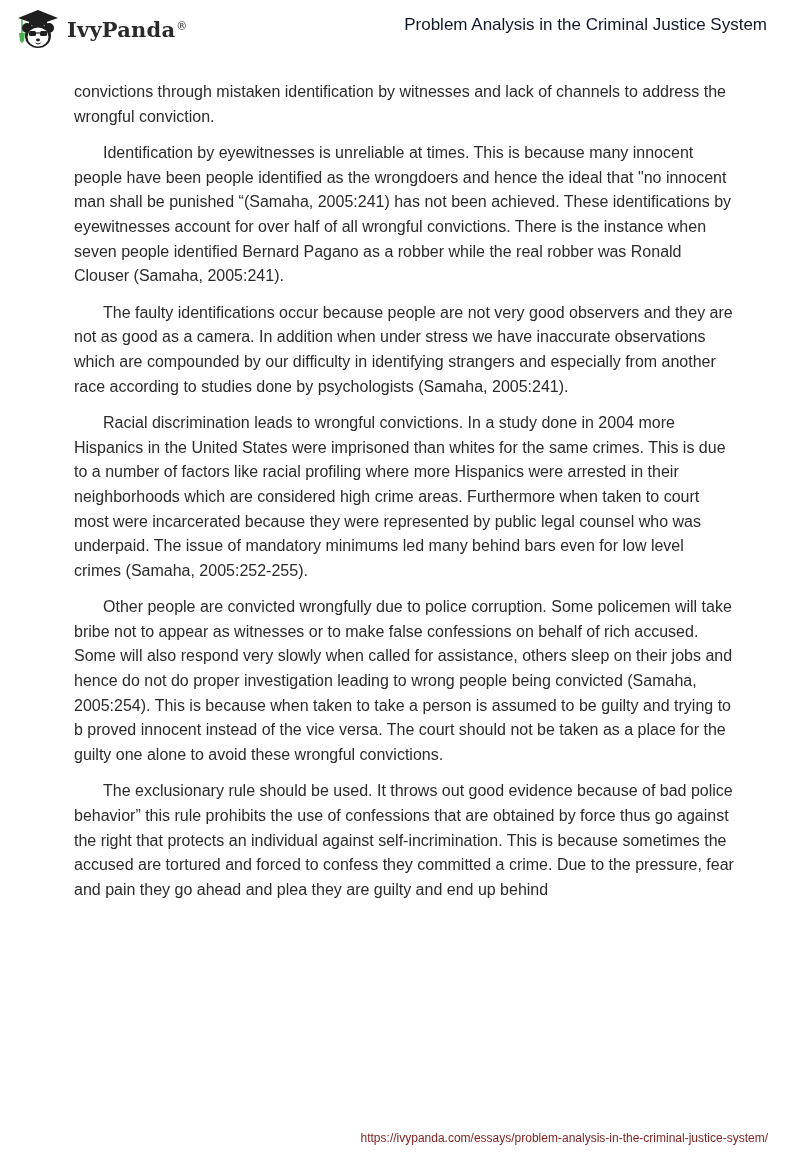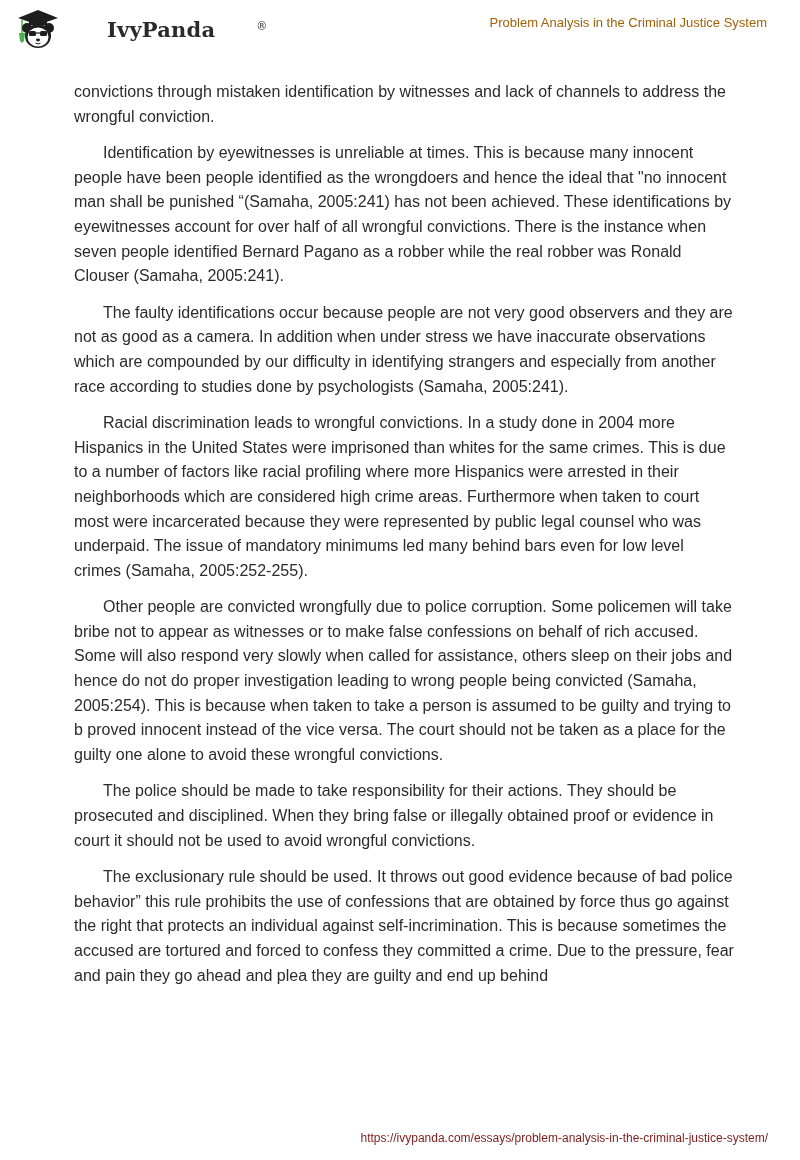--- a/index.html
+++ b/index.html
@@ -20,21 +20,20 @@
       width: 800px;
       height: 56px;
     }
     .logo {
       position: absolute;
       left: 14px;
       top: 6px;
       display: flex;
       align-items: center;
       text-decoration: none;
-      gap: 40px;
     }
     .logo svg { display: block; }
     .logo-text {
       font-family: "DejaVu Serif", serif;
       font-weight: bold;
       font-size: 21px;
       color: #2a2a2a;
       margin-left: 5px;
       letter-spacing: 0.2px;
       margin-top: 2px;
@@ -45,22 +44,22 @@
       position: relative;
       top: -2px;
       margin-left: 1px;
       font-family: "DejaVu Serif", serif;
       color: #2a2a2a;
     }
     .doc-title {
       position: absolute;
       right: 33px;
       top: 15px;
-      font-size: 13px;
-      color: #a16207;
+      font-size: 17px;
+      color: #0f172a;
     }
     .content {
       position: absolute;
       left: 74px;
       top: 70px;
       width: 660px;
     }
     .content p {
       margin: 0 0 12px 0;
       font-size: 16px;
@@ -114,17 +113,16 @@
   </a>
   <div class="doc-title">Problem Analysis in the Criminal Justice System</div>
 </div>
 
 <div class="content">
   <p class="cont">convictions through mistaken identification by witnesses and lack of channels to address the wrongful conviction.</p>
   <p>Identification by eyewitnesses is unreliable at times. This is because many innocent people have been people identified as the wrongdoers and hence the ideal that "no innocent man shall be punished “(Samaha, 2005:241) has not been achieved. These identifications by eyewitnesses account for over half of all wrongful convictions. There is the instance when seven people identified Bernard Pagano as a robber while the real robber was Ronald Clouser (Samaha, 2005:241).</p>
   <p>The faulty identifications occur because people are not very good observers and they are not as good as a camera. In addition when under stress we have inaccurate observations which are compounded by our difficulty in identifying strangers and especially from another race according to studies done by psychologists (Samaha, 2005:241).</p>
   <p>Racial discrimination leads to wrongful convictions. In a study done in 2004 more Hispanics in the United States were imprisoned than whites for the same crimes. This is due to a number of factors like racial profiling where more Hispanics were arrested in their neighborhoods which are considered high crime areas. Furthermore when taken to court most were incarcerated because they were represented by public legal counsel who was underpaid. The issue of mandatory minimums led many behind bars even for low level crimes (Samaha, 2005:252-255).</p>
   <p>Other people are convicted wrongfully due to police corruption. Some policemen will take bribe not to appear as witnesses or to make false confessions on behalf of rich accused. Some will also respond very slowly when called for assistance, others sleep on their jobs and hence do not do proper investigation leading to wrong people being convicted (Samaha, 2005:254). This is because when taken to take a person is assumed to be guilty and trying to b proved innocent instead of the vice versa. The court should not be taken as a place for the guilty one alone to avoid these wrongful convictions.</p>
-  <p>The police should be made to take responsibility for their actions. They should be prosecuted and disciplined. When they bring false or illegally obtained proof or evidence in court it should not be used to avoid wrongful convictions.</p>
   <p>The exclusionary rule should be used. It throws out good evidence because of bad police behavior” this rule prohibits the use of confessions that are obtained by force thus go against the right that protects an individual against self-incrimination. This is because sometimes the accused are tortured and forced to confess they committed a crime. Due to the pressure, fear and pain they go ahead and plea they are guilty and end up behind</p>
 </div>
 
 <a class="footer-url">https://ivypanda.com/essays/problem-analysis-in-the-criminal-justice-system/</a>
 
 </body></html>

